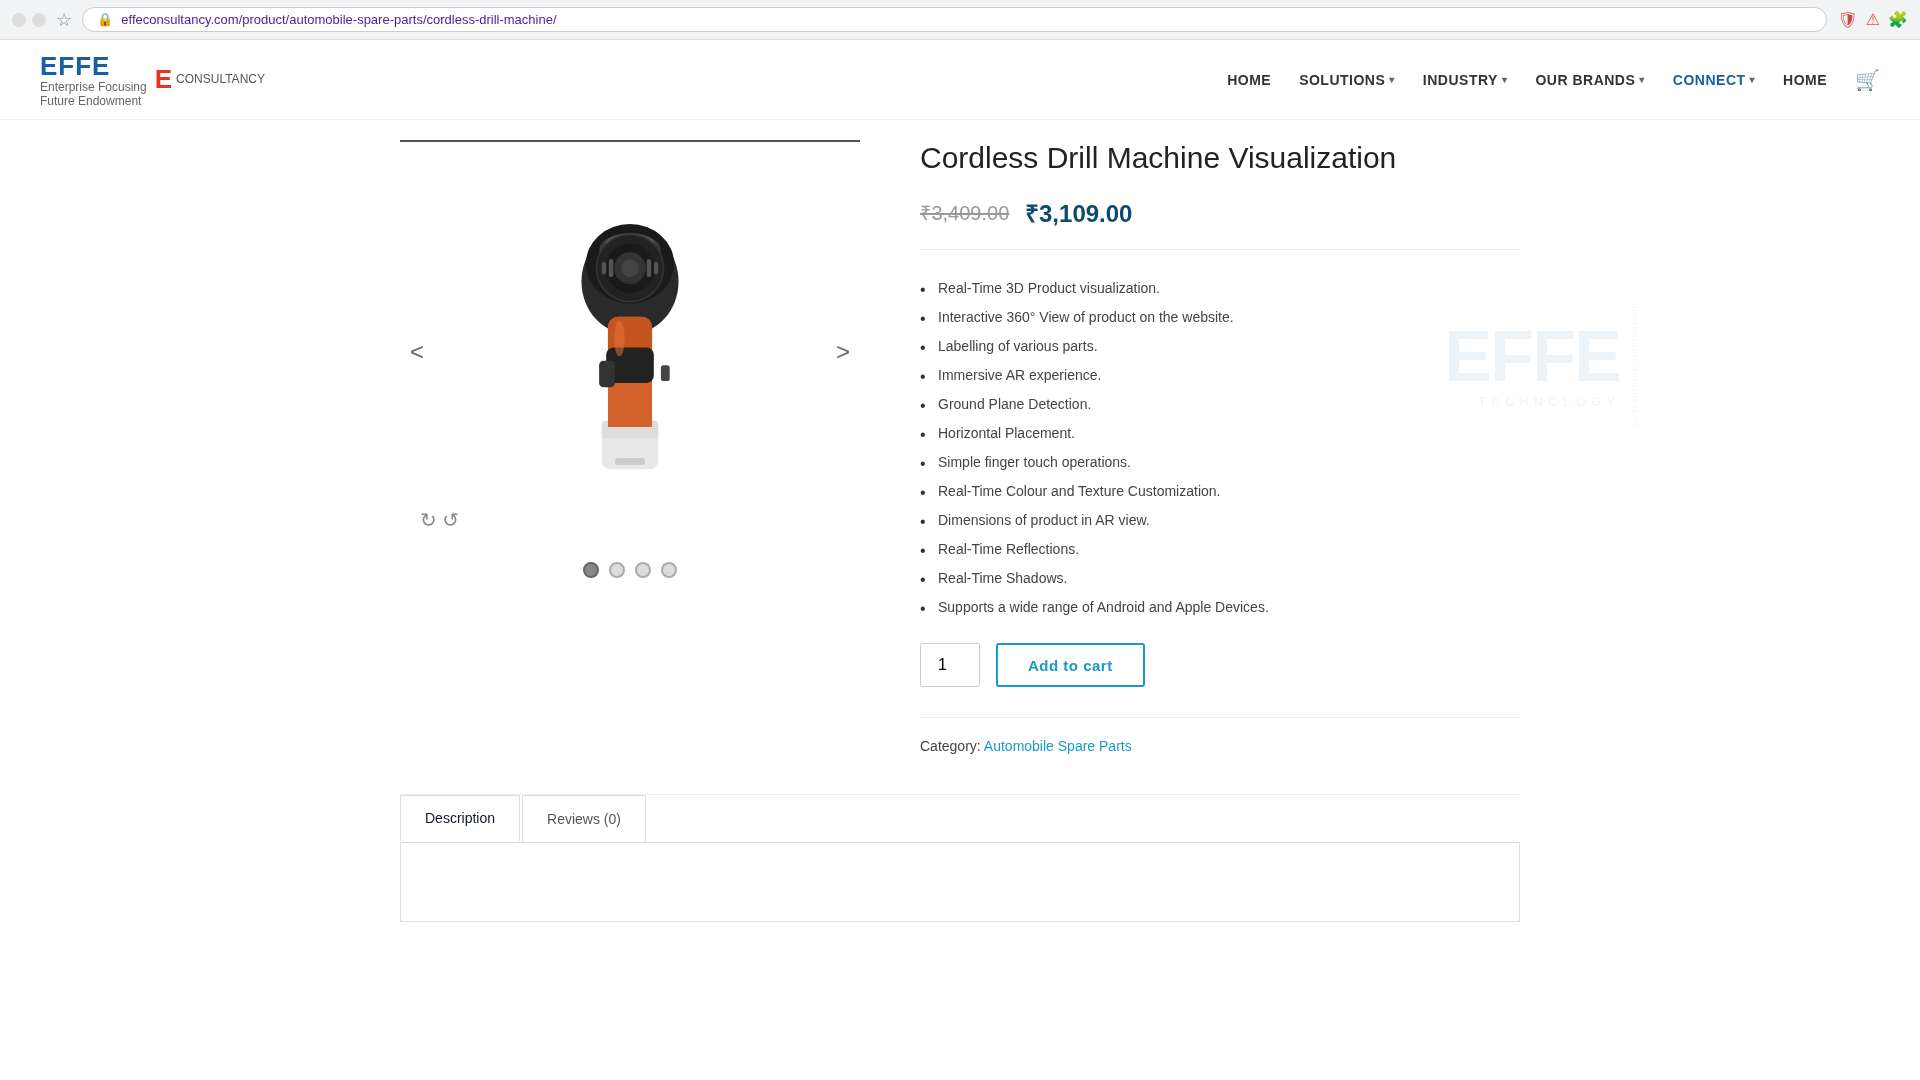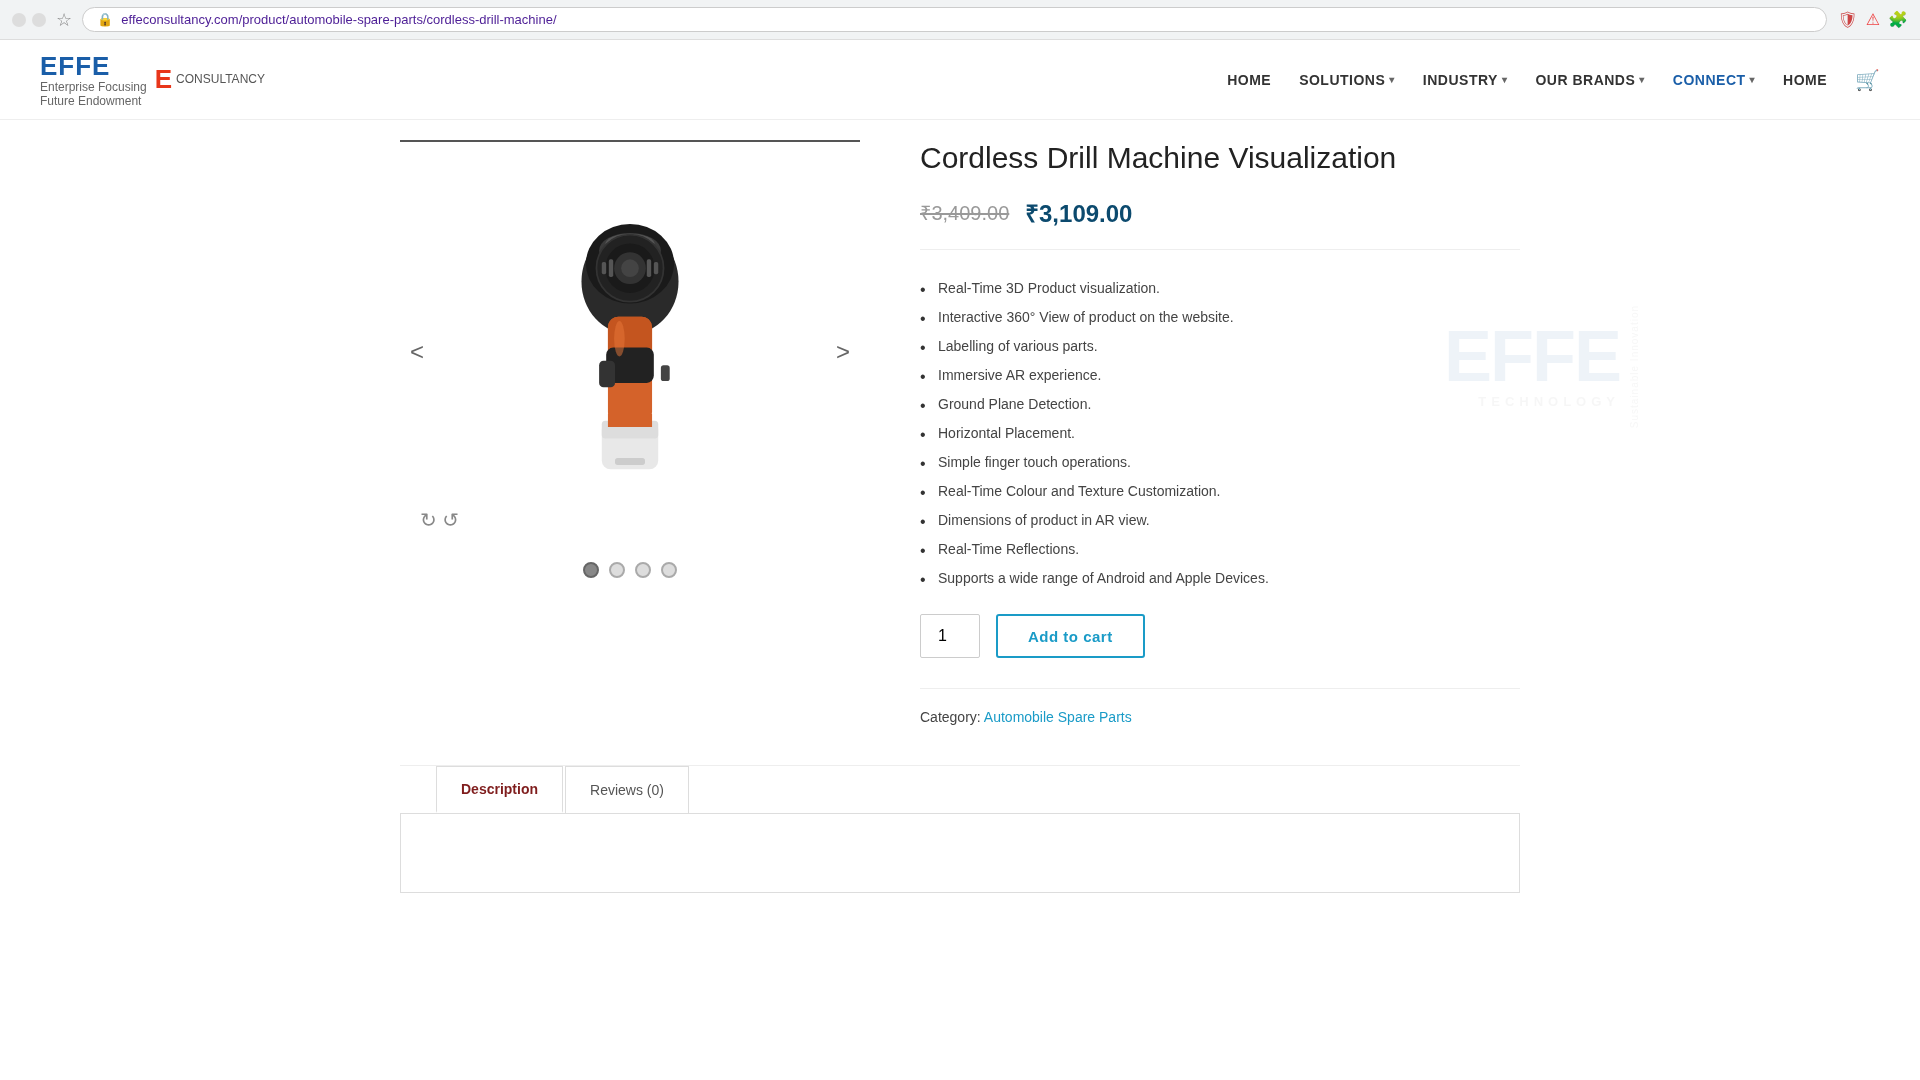--- a/index.html
+++ b/index.html
@@ -253,23 +253,22 @@
       font-size: 14px;
       color: #555;
       cursor: pointer;
       border: 1px solid #ddd;
       background: #fff;
       border-bottom: none;
       margin-right: 2px;
     }
     .tab-btn.active {
       border-bottom: 2px solid #fff;
-      color: #7f1d1d;
-      font-weight: 700;
-      margin-left: 36px;
+      color: #0f172a;
+      font-weight: 400;
     }
     .tabs-content {
       border: 1px solid #ddd;
       padding: 20px;
       min-height: 80px;
     }
   </style>
 </head>
 <body>
 
@@ -412,20 +411,21 @@
         <li>Real-Time 3D Product visualization.</li>
         <li>Interactive 360° View of product on the website.</li>
         <li>Labelling of various parts.</li>
         <li>Immersive AR experience.</li>
         <li>Ground Plane Detection.</li>
         <li>Horizontal Placement.</li>
         <li>Simple finger touch operations.</li>
         <li>Real-Time Colour and Texture Customization.</li>
         <li>Dimensions of product in AR view.</li>
         <li>Real-Time Reflections.</li>
+        <li>Real-Time Shadows.</li>
         <li>Supports a wide range of Android and Apple Devices.</li>
       </ul>
 
       <div class="add-to-cart-section">
         <input type="number" class="qty-input" value="1" min="1" style="">
         <button class="add-to-cart-btn">Add to cart</button>
       </div>
 
       <div class="category-line">
         <span>Category:</span>

